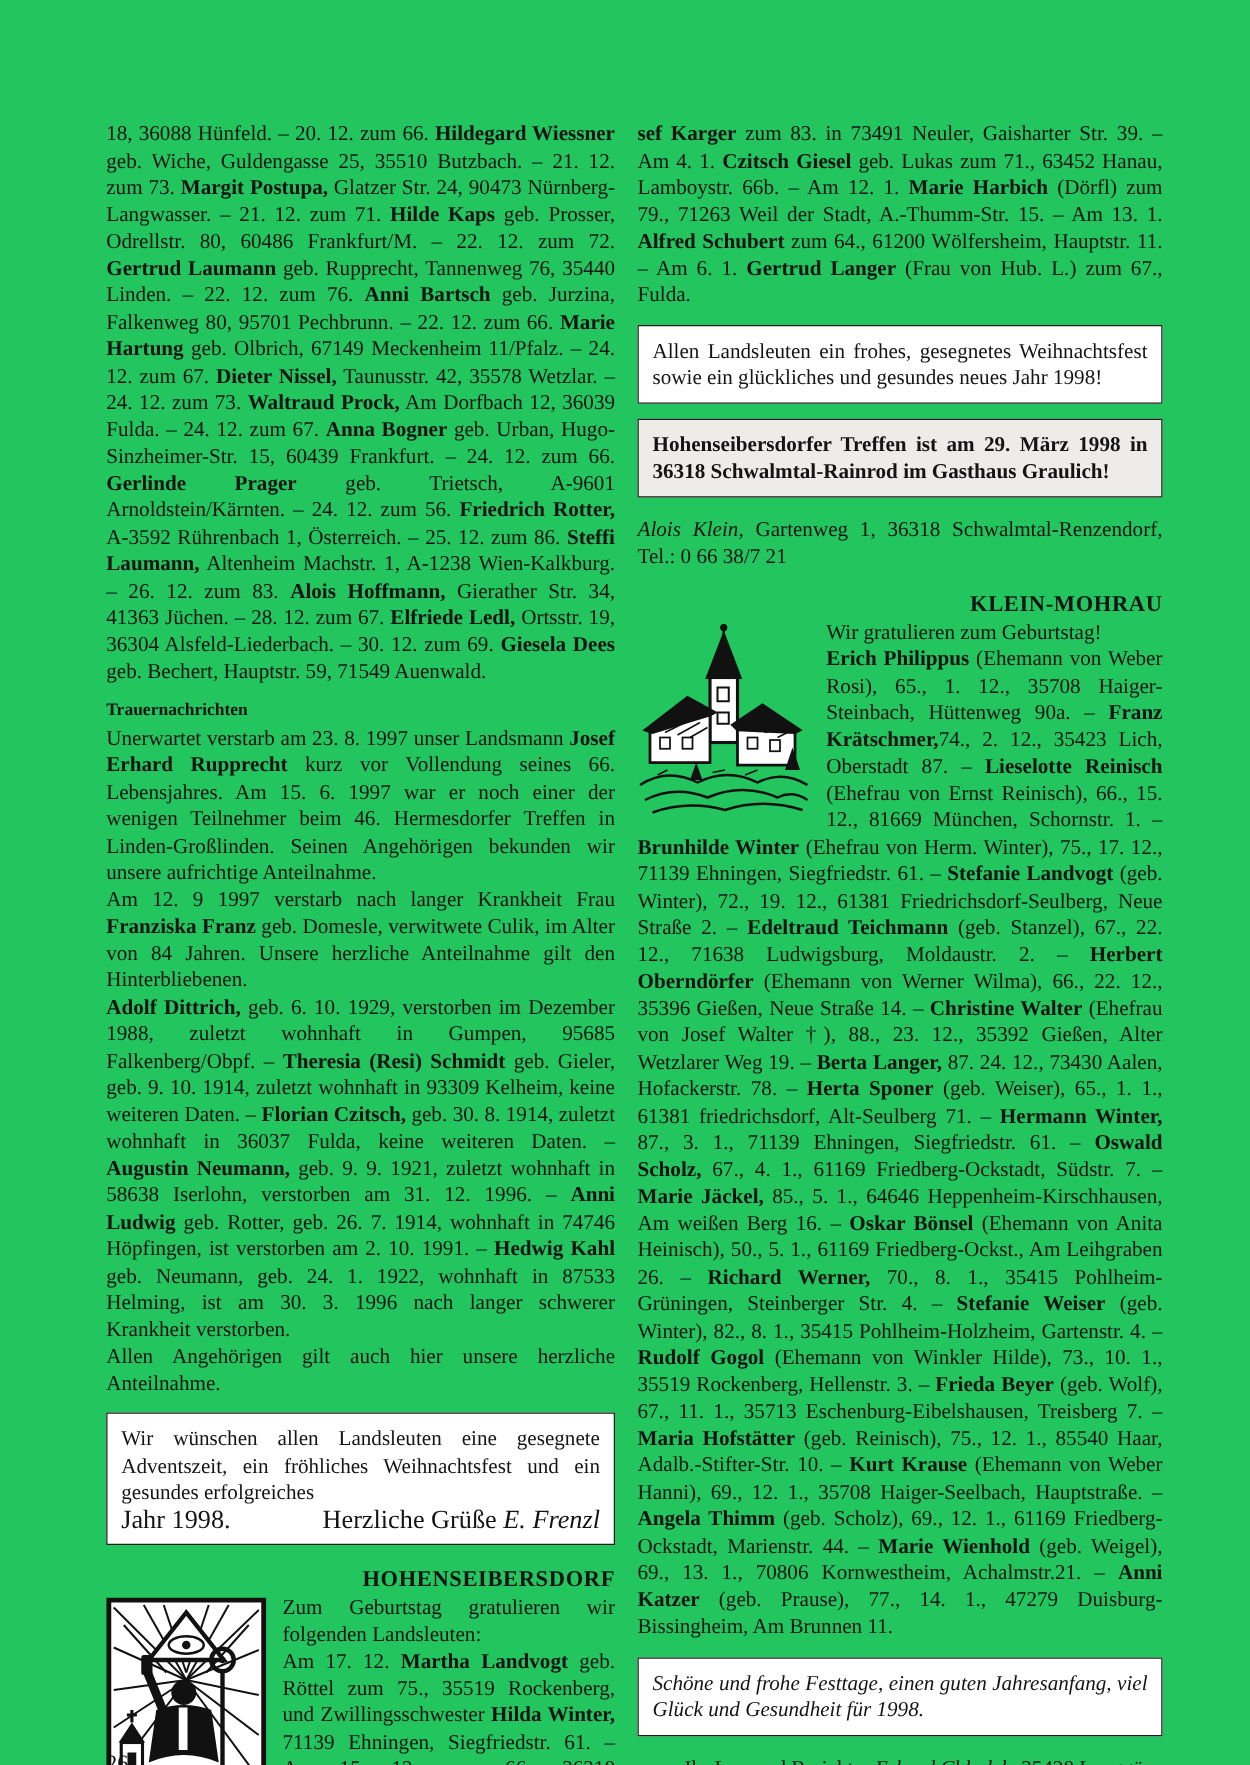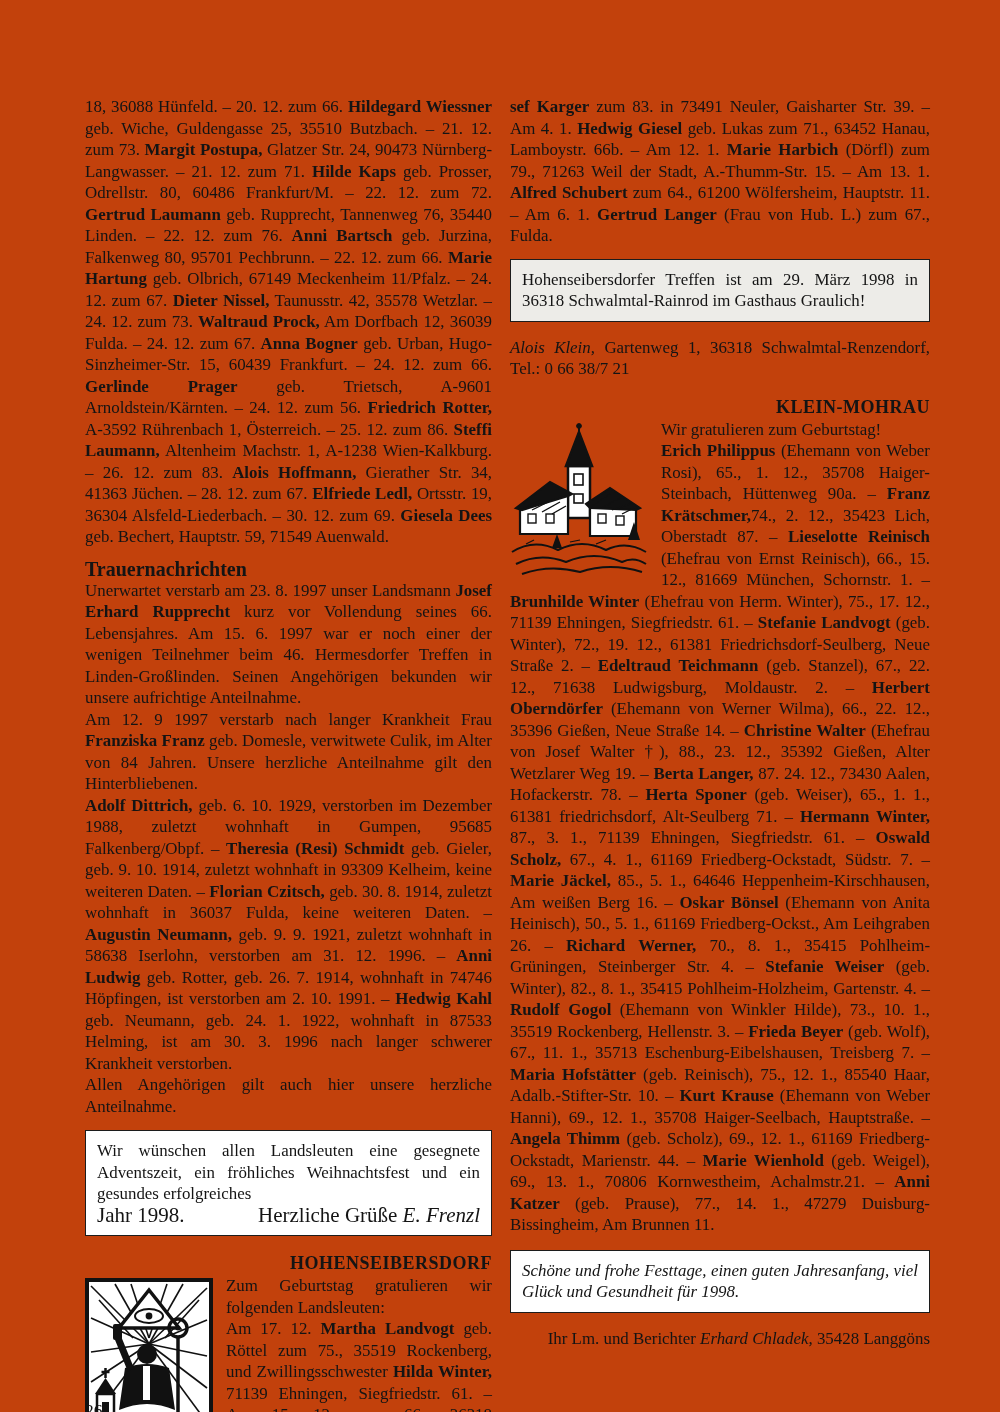--- a/index.html
+++ b/index.html
@@ -1,51 +1,51 @@
 <!DOCTYPE html>
 <html><head>
 <meta charset="utf-8">
 <style>
   html,body { margin:0; padding:0; background:#fff; }
   .page {
     position:relative; width:1000px; height:1412px;
-    background:#c2410c; overflow:hidden;
+    background:#22c55e; overflow:hidden;
     font-family:"Liberation Serif", serif; color:#141414;
   }
   .columns { position:absolute; left:85px; top:96px; display:flex; gap:18px; }
   .col { width:407px; }
   .col.right { width:420px; }
   p, .rich {
     margin:0; font-size:16.9px; line-height:21.5px;
     text-align:justify; hyphens:none;
   }
   .mt1 { margin-top:21px; }
   .subhead {
-    margin:10px 0 0 0; font-size:20px; font-weight:bold; line-height:22px;
+    margin:10px 0 0 0; font-size:14px; font-weight:bold; line-height:22px;
   }
   .center-head {
     margin:16px 0 1px 0; text-align:right; font-weight:bold;
     font-size:18px; letter-spacing:0.5px; line-height:22px;
   }
   .box {
     border:1.6px solid #1c1c1c; padding:9px 11px; margin-top:13px;
     background:#fff;
   }
   .box.gray { background:#edece8; }
   .box-lastline { display:flex; justify-content:space-between; font-size:21px; line-height:21.5px; }
   .flow { overflow:visible; }
   .flow::after { content:""; display:block; clear:both; }
   .img-float { float:left; margin:3px 13px 2px 0; }
   .img-float svg { display:block; }
   .contact-line { margin-top:15px; }
   .reporter-line { margin-top:15px; text-align:right; }
   .page-number {
     position:absolute; left:85px; top:1400px; font-size:17.5px;
   }
-  .mt-box2 { margin-top:12px; }
+  .mt-box2 { margin-top:12px;font-weight:bold; }
   .mt-sec { margin-top:14px;font-style:italic; }
 </style>
 </head>
 <body>
 
 <div class="page">
   <div class="columns">
 
     <div class="col left">
       <p>18, 36088 Hünfeld. – 20. 12. zum 66. <b>Hildegard Wiessner</b> geb. Wiche, Guldengasse 25, 35510 Butzbach. – 21. 12. zum 73. <b>Margit Postupa,</b> Glatzer Str. 24, 90473 Nürnberg-Langwasser. – 21. 12. zum 71. <b>Hilde Kaps</b> geb. Prosser, Odrellstr. 80, 60486 Frankfurt/M. – 22. 12. zum 72. <b>Gertrud Laumann</b> geb. Rupprecht, Tannenweg 76, 35440 Linden. – 22. 12. zum 76. <b>Anni Bartsch</b> geb. Jurzina, Falkenweg 80, 95701 Pechbrunn. – 22. 12. zum 66. <b>Marie Hartung</b> geb. Olbrich, 67149 Meckenheim 11/Pfalz. – 24. 12. zum 67. <b>Dieter Nissel,</b> Taunusstr. 42, 35578 Wetzlar. – 24. 12. zum 73. <b>Waltraud Prock,</b> Am Dorfbach 12, 36039 Fulda. – 24. 12. zum 67. <b>Anna Bogner</b> geb. Urban, Hugo-Sinzheimer-Str. 15, 60439 Frankfurt. – 24. 12. zum 66. <b>Gerlinde Prager</b> geb. Trietsch, A-9601 Arnoldstein/Kärnten. – 24. 12. zum 56. <b>Friedrich Rotter,</b> A-3592 Rührenbach 1, Österreich. – 25. 12. zum 86. <b>Steffi Laumann,</b> Altenheim Machstr. 1, A-1238 Wien-Kalkburg. – 26. 12. zum 83. <b>Alois Hoffmann,</b> Gierather Str. 34, 41363 Jüchen. – 28. 12. zum 67. <b>Elfriede Ledl,</b> Ortsstr. 19, 36304 Alsfeld-Liederbach. – 30. 12. zum 69. <b>Giesela Dees</b> geb. Bechert, Hauptstr. 59, 71549 Auenwald.</p>
@@ -106,22 +106,25 @@
             <path d="M6,160 Q30,142 58,156 Q90,140 122,158" fill="none" stroke="#111" stroke-width="3"></path>
             <path d="M36,146 Q50,136 64,144 M72,148 Q88,136 104,146" fill="none" stroke="#111" stroke-width="2"></path>
           </svg>
         </span>
         <p>Zum Geburtstag gratulieren wir folgenden Landsleuten:</p>
         <p>Am 17. 12. <b>Martha Landvogt</b> geb. Röttel zum 75., 35519 Rockenberg, und Zwillingsschwester <b>Hilda Winter,</b> 71139 Ehningen, Siegfriedstr. 61. – Am 15. 12.  zum 66., 36318 Brauerschwend, Sudetenstr. 27. – Am 20. 12.  zum 71., 80937 München, Feuchtwanger Str. 10. – Am 24. 12.  geb. Winkler zum 82., 35260 Stadt Allendorf, Falkenweg 8. – Am 24. 12.  zum 69., 36041 Fulda, Gerhart-Hauptmann-Str. 22. – Am 25. 12.  geb. Hübner zum 68., 35392 Gießen, Richard-Wagner-Str. 21. – Am 25. 12.  zum 63., 36093 Künzell, Barbarastr. 1. – Am 30. 12.  geb. Weiser (Dörfl) zum 68., 74417 Gschwend, Gartenstr. 18. – Am 1. 1. </p>
       </div>
     </div>
 
     <div class="col right">
-      <p><b>sef Karger</b> zum 83. in 73491 Neuler, Gaisharter Str. 39. – Am 4. 1. <b>Hedwig Giesel</b> geb. Lukas zum 71., 63452 Hanau, Lamboystr. 66b. – Am 12. 1. <b>Marie Harbich</b> (Dörfl) zum 79., 71263 Weil der Stadt, A.-Thumm-Str. 15. – Am 13. 1. <b>Alfred Schubert</b> zum 64., 61200 Wölfersheim, Hauptstr. 11. – Am 6. 1. <b>Gertrud Langer</b> (Frau von Hub. L.) zum 67., Fulda.</p>
+      <p><b>sef Karger</b> zum 83. in 73491 Neuler, Gaisharter Str. 39. – Am 4. 1. <b>Czitsch Giesel</b> geb. Lukas zum 71., 63452 Hanau, Lamboystr. 66b. – Am 12. 1. <b>Marie Harbich</b> (Dörfl) zum 79., 71263 Weil der Stadt, A.-Thumm-Str. 15. – Am 13. 1. <b>Alfred Schubert</b> zum 64., 61200 Wölfersheim, Hauptstr. 11. – Am 6. 1. <b>Gertrud Langer</b> (Frau von Hub. L.) zum 67., Fulda.</p>
 
+      <div class="box">
+        <p>Allen Landsleuten ein frohes, gesegnetes Weihnachtsfest sowie ein glückliches und gesundes neues Jahr 1998!</p>
+      </div>
 
       <div class="box gray mt-box2">
         <p>Hohenseibersdorfer Treffen ist am 29. März 1998 in 36318 Schwalmtal-Rainrod im Gasthaus Graulich!</p>
       </div>
 
       <p class="contact-line"><i>Alois Klein,</i> Gartenweg 1, 36318 Schwalmtal-Renzendorf, Tel.: 0 66 38/7 21</p>
 
       <h3 class="center-head">KLEIN-MOHRAU</h3>
       <div class="flow">
         <span class="img-float">

